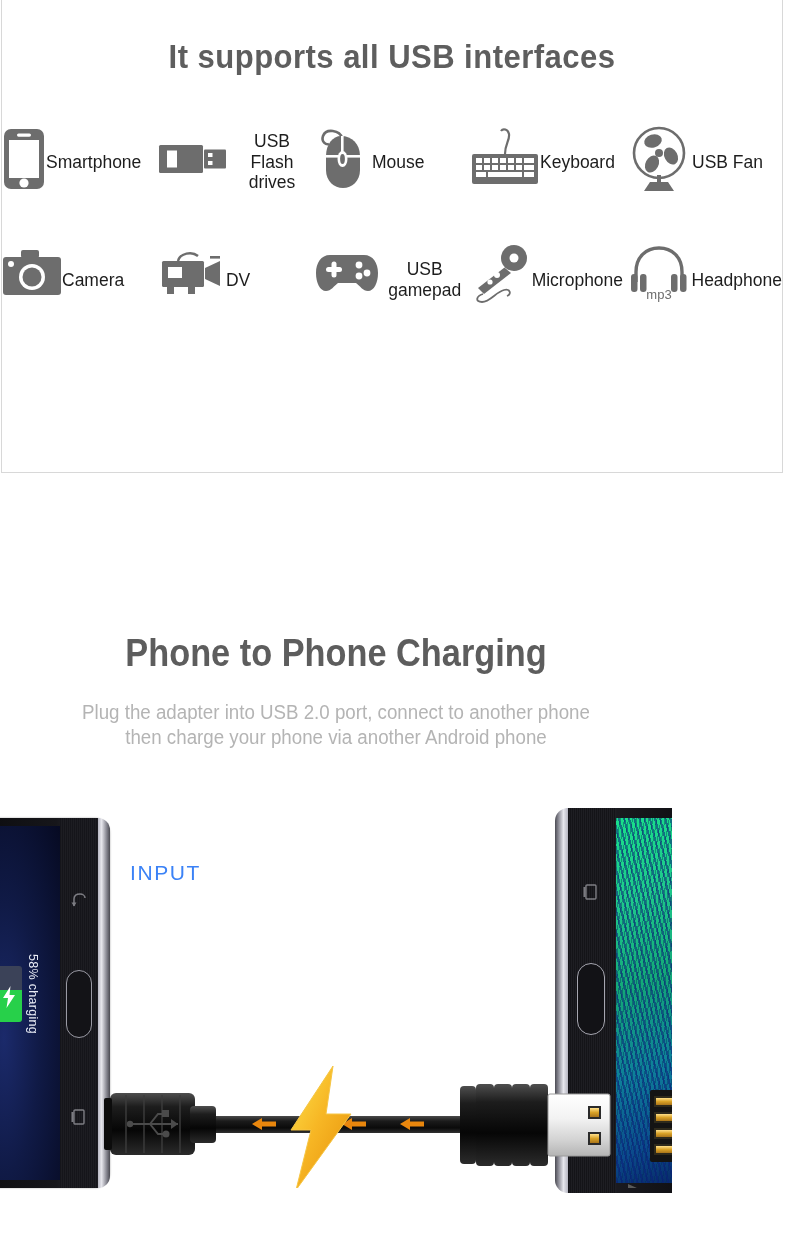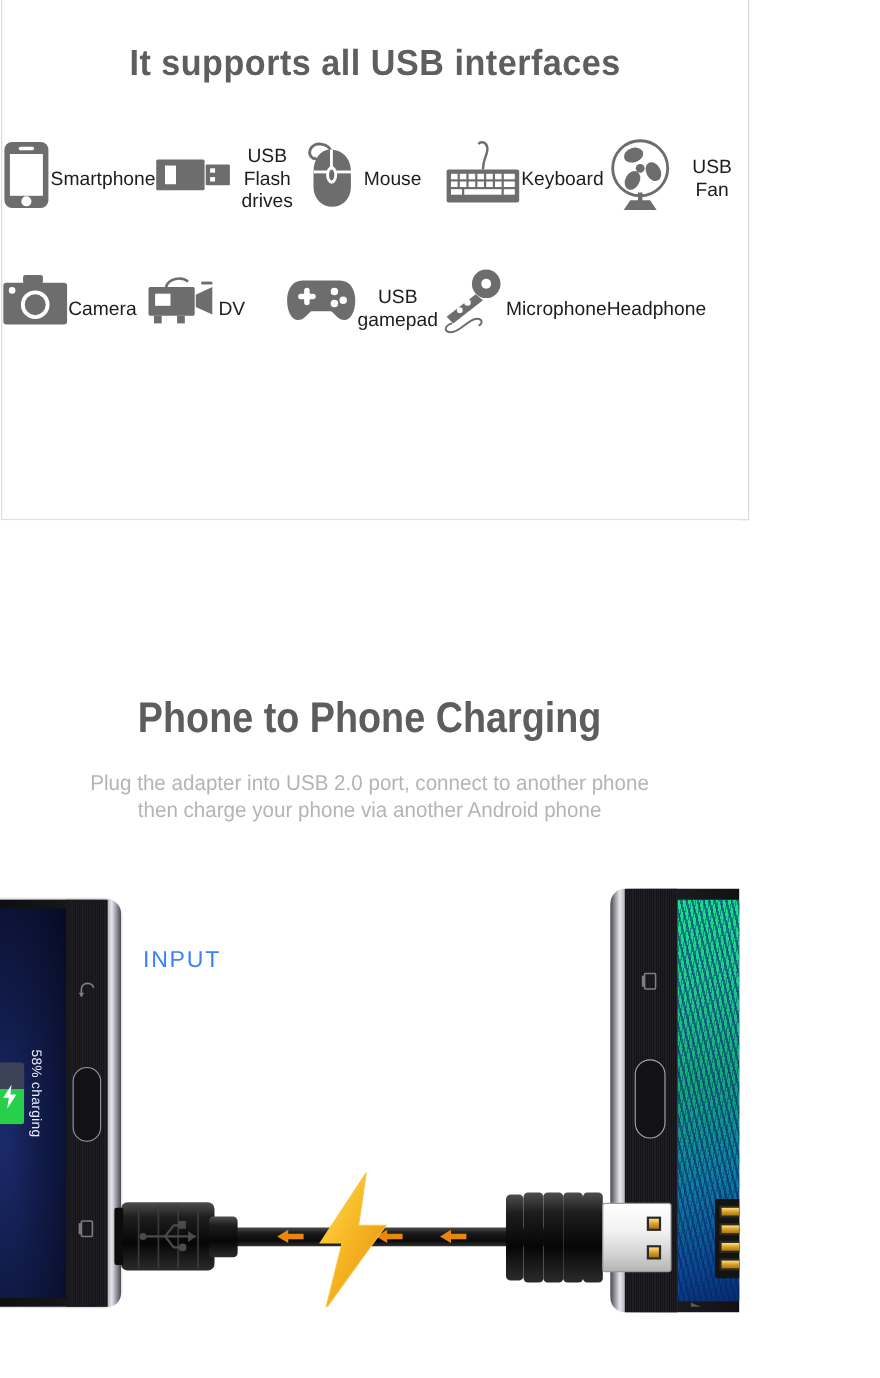--- a/index.html
+++ b/index.html
@@ -7,21 +7,21 @@
     width: 800px; height: 1253px;
     background: #ffffff;
     font-family: "Liberation Sans", sans-serif;
     overflow: hidden;
     position: relative;
   }
 
   
   .panel {
     position: absolute;
-    left: 1px; top: 0; width: 680px; height: 473px;
+    left: 1px; top: 0; width: 782px; height: 473px;
     border: 1px solid #d8d8d8;
     border-top: none;
     background: #fff;
   }
   .panel-title {
     text-align: center;
     margin-top: 38px;
     font-size: 33px;
     font-weight: bold;
     color: #5e5e5e;
@@ -371,20 +371,30 @@
             <path class="gicon" d="M34.5 25.5 L8 46 L14 52 L41 31 Z"></path>
             <circle cx="27" cy="33" r="3" fill="#fff"></circle>
             <circle cx="20" cy="40" r="2.6" fill="#fff"></circle>
             <path class="gstroke" stroke-width="1.8" d="M13 52 C6 54 5 60 12 60 C20 60 26 50 34 48 C40 46.5 42 52 37 54"></path>
           </svg>
         </div>
         <div class="icon-label">Microphone</div>
       </div>
 
       <div class="icon-cell">
+        <div class="icon-art">
+          <svg width="66" height="58" viewBox="0 0 66 58">
+            <path class="gstroke" stroke-width="3.4" d="M10 38 L10 28 C10 13 20 4 33 4 C46 4 56 13 56 28 L56 38"></path>
+            <rect class="gicon" x="5" y="30" width="6.5" height="18" rx="3"></rect>
+            <rect class="gicon" x="14" y="30" width="6.5" height="18" rx="3"></rect>
+            <rect class="gicon" x="45" y="30" width="6.5" height="18" rx="3"></rect>
+            <rect class="gicon" x="54" y="30" width="6.5" height="18" rx="3"></rect>
+            <text x="33" y="55" text-anchor="middle" font-family="Liberation Sans, sans-serif" font-size="13" fill="#6d6d6d">mp3</text>
+          </svg>
+        </div>
         <div class="icon-label">Headphone</div>
       </div>
     </div>
   </div>
 </section>
 
 <section class="sec2">
 
   <h2 class="sec2-title">Phone to Phone Charging</h2>
   <p class="sec2-sub">Plug the adapter into USB 2.0 port, connect to another phone

